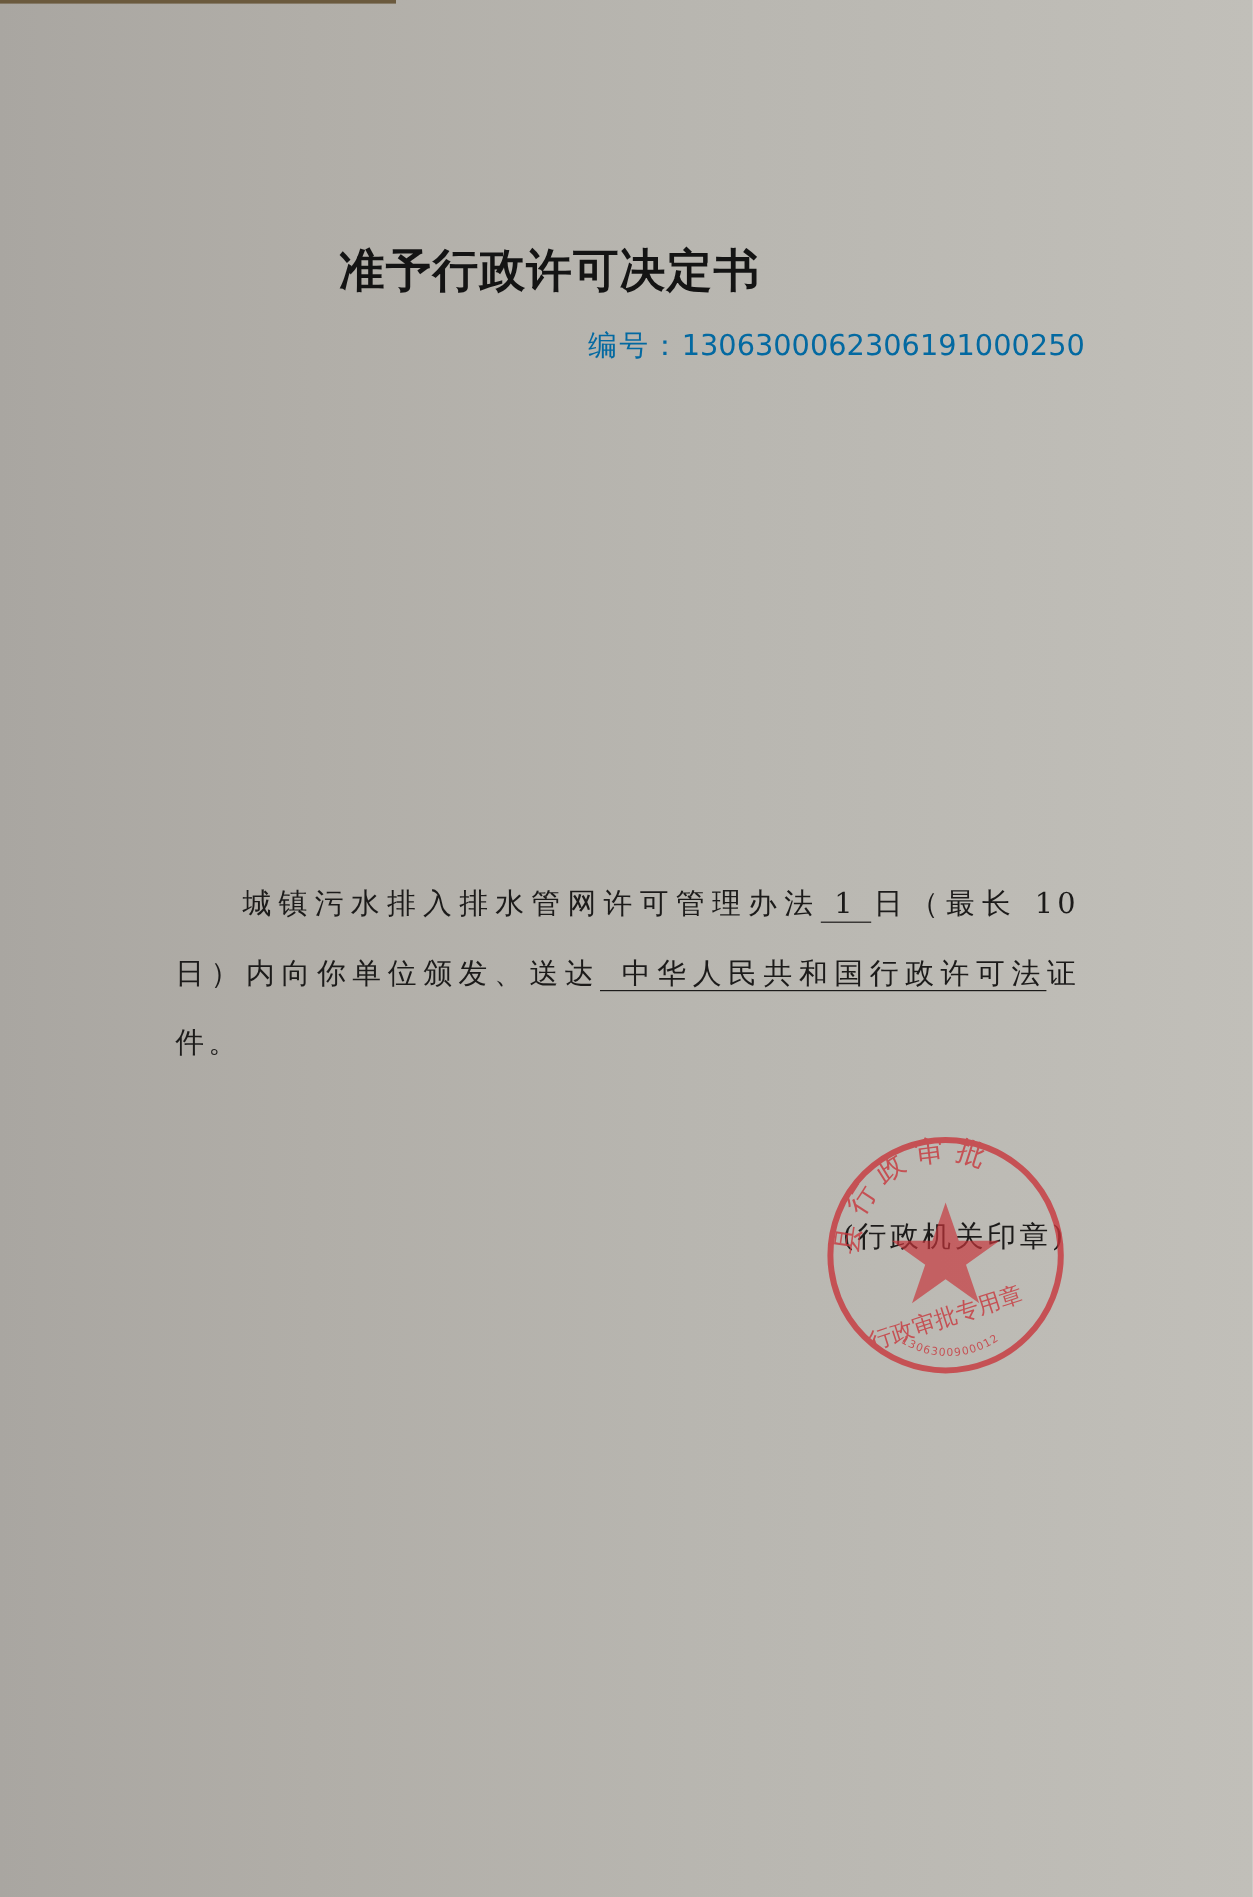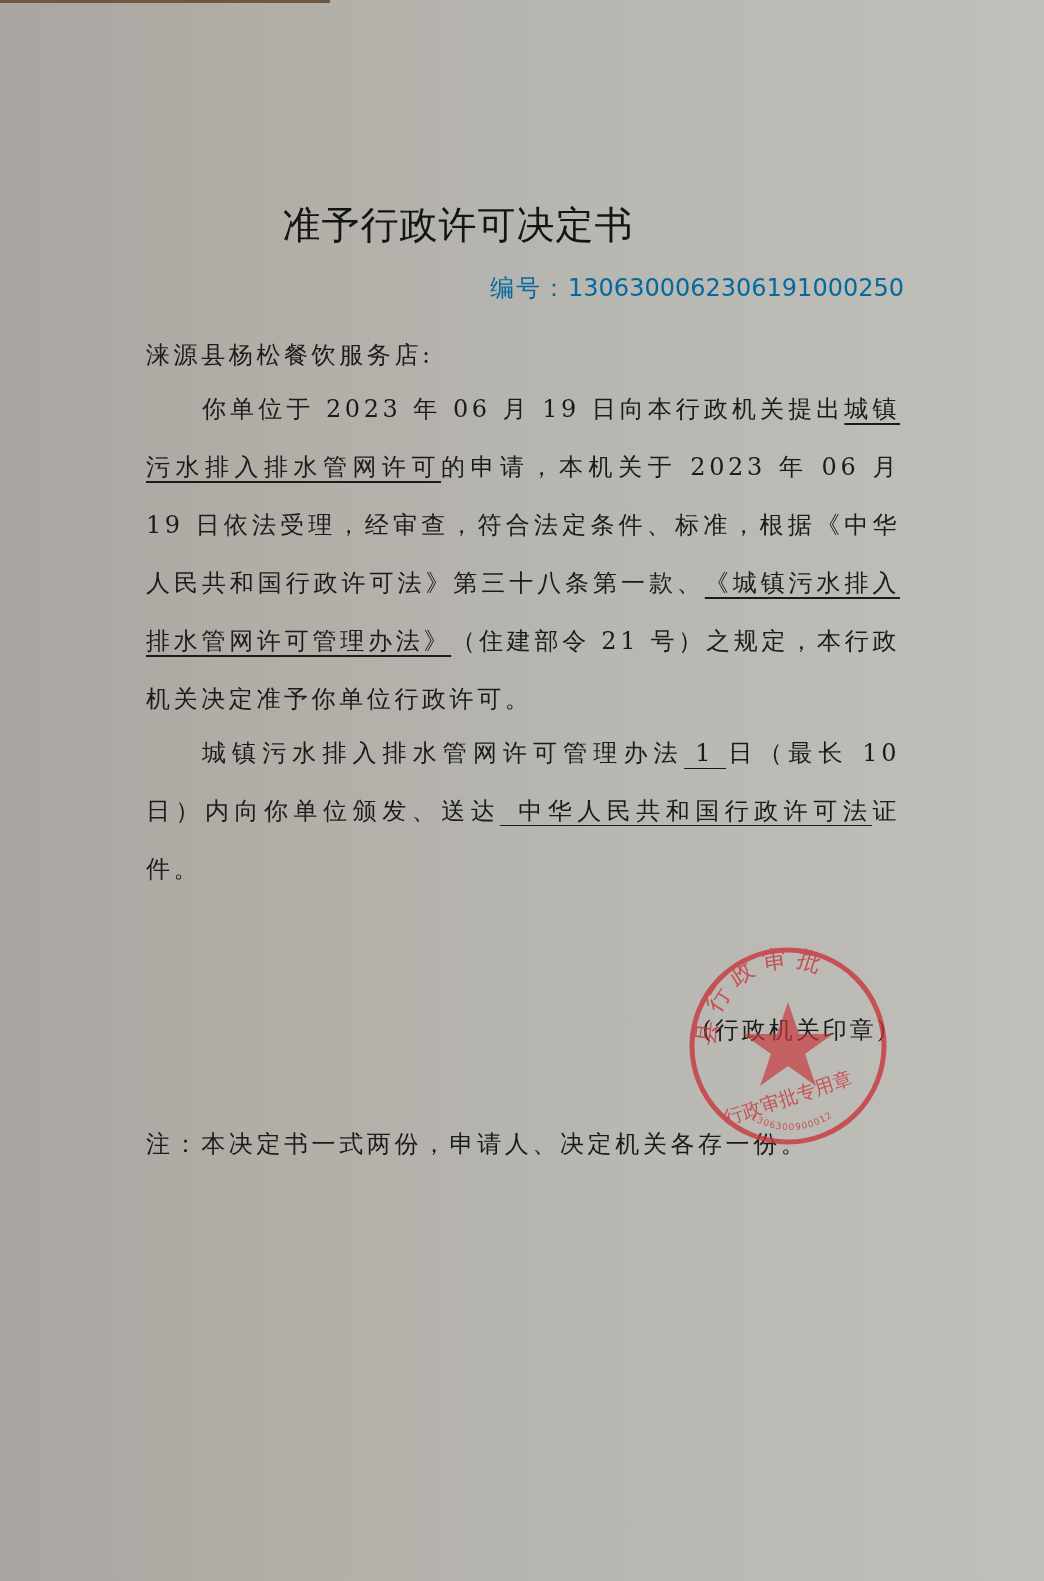--- a/index.html
+++ b/index.html
@@ -26,21 +26,21 @@
       left: 0; top: 0;
       width: 1044px; height: 1581px;
     }
     .title {
       position: absolute;
       left: 0; top: 200px;
       width: 916px;
       text-align: center;
       font-family: "DejaVu Sans", "Liberation Sans", sans-serif;
       font-size: 38px;
-      font-weight: normal;
+      font-weight: bold;
       letter-spacing: 1px;
       color: #141414;
     }
     .docno {
       position: absolute;
       right: 140px; top: 272px;
       font-family: "DejaVu Sans", "Liberation Sans", sans-serif;
       font-size: 24px;
       color: #0369a1;
     }
@@ -109,33 +109,28 @@
 <div class="top-edge"></div>
 
 <div class="page">
 
   <div class="title">准予行政许可决定书</div>
 
   <div class="docno">
     <span class="label">编号：</span><span>1306300062306191000250</span>
   </div>
 
-  <div class="body-text recipient">涞源县杨松餐饮服务店:</div>
 
-  <div class="body-text para1">
-    <span>你单位于 2023 年 06 月 19 日向本行政机关提出</span><span class="ul">城镇污水排入排水管网许可</span><span>的申请，本机关于 2023 年 06 月 19 日依法受理，经审查，符合法定条件、标准，根据《中华人民共和国行政许可法》第三十八条第一款、</span><span class="ul">《城镇污水排入排水管网许可管理办法》</span><span>（住建部令 21 号）之规定，本行政机关决定准予你单位行政许可。</span>
-  </div>
 
   <div class="body-text para2">
     <span>城镇污水排入排水管网许可管理办法</span><span class="blank">1</span><span>日（最长 10 日）内向你单位颁发、送达</span><span class="blank-long">中华人民共和国行政许可法</span><span>证件。</span>
   </div>
 
   <div class="seal-label">(行政机关印章)</div>
 
-  <div class="note">注：本决定书一式两份，申请人、决定机关各存一份。</div>
 
   <svg class="stamp" viewBox="0 0 204 204" xmlns="http://www.w3.org/2000/svg">
     <defs>
       <path id="arcTop" d="M 30 112 A 74 74 0 1 1 176 104"></path>
       <path id="arcBottom" d="M 58 170 A 74 74 0 0 0 150 170"></path>
     </defs>
     <circle cx="102" cy="102" r="96" fill="none" stroke="#c8343a" stroke-width="5"></circle>
     <text font-family="DejaVu Sans, sans-serif" font-size="24" fill="#c8343a" letter-spacing="8">
       <textPath href="#arcTop" startOffset="4%">县行政审批</textPath>
     </text>

